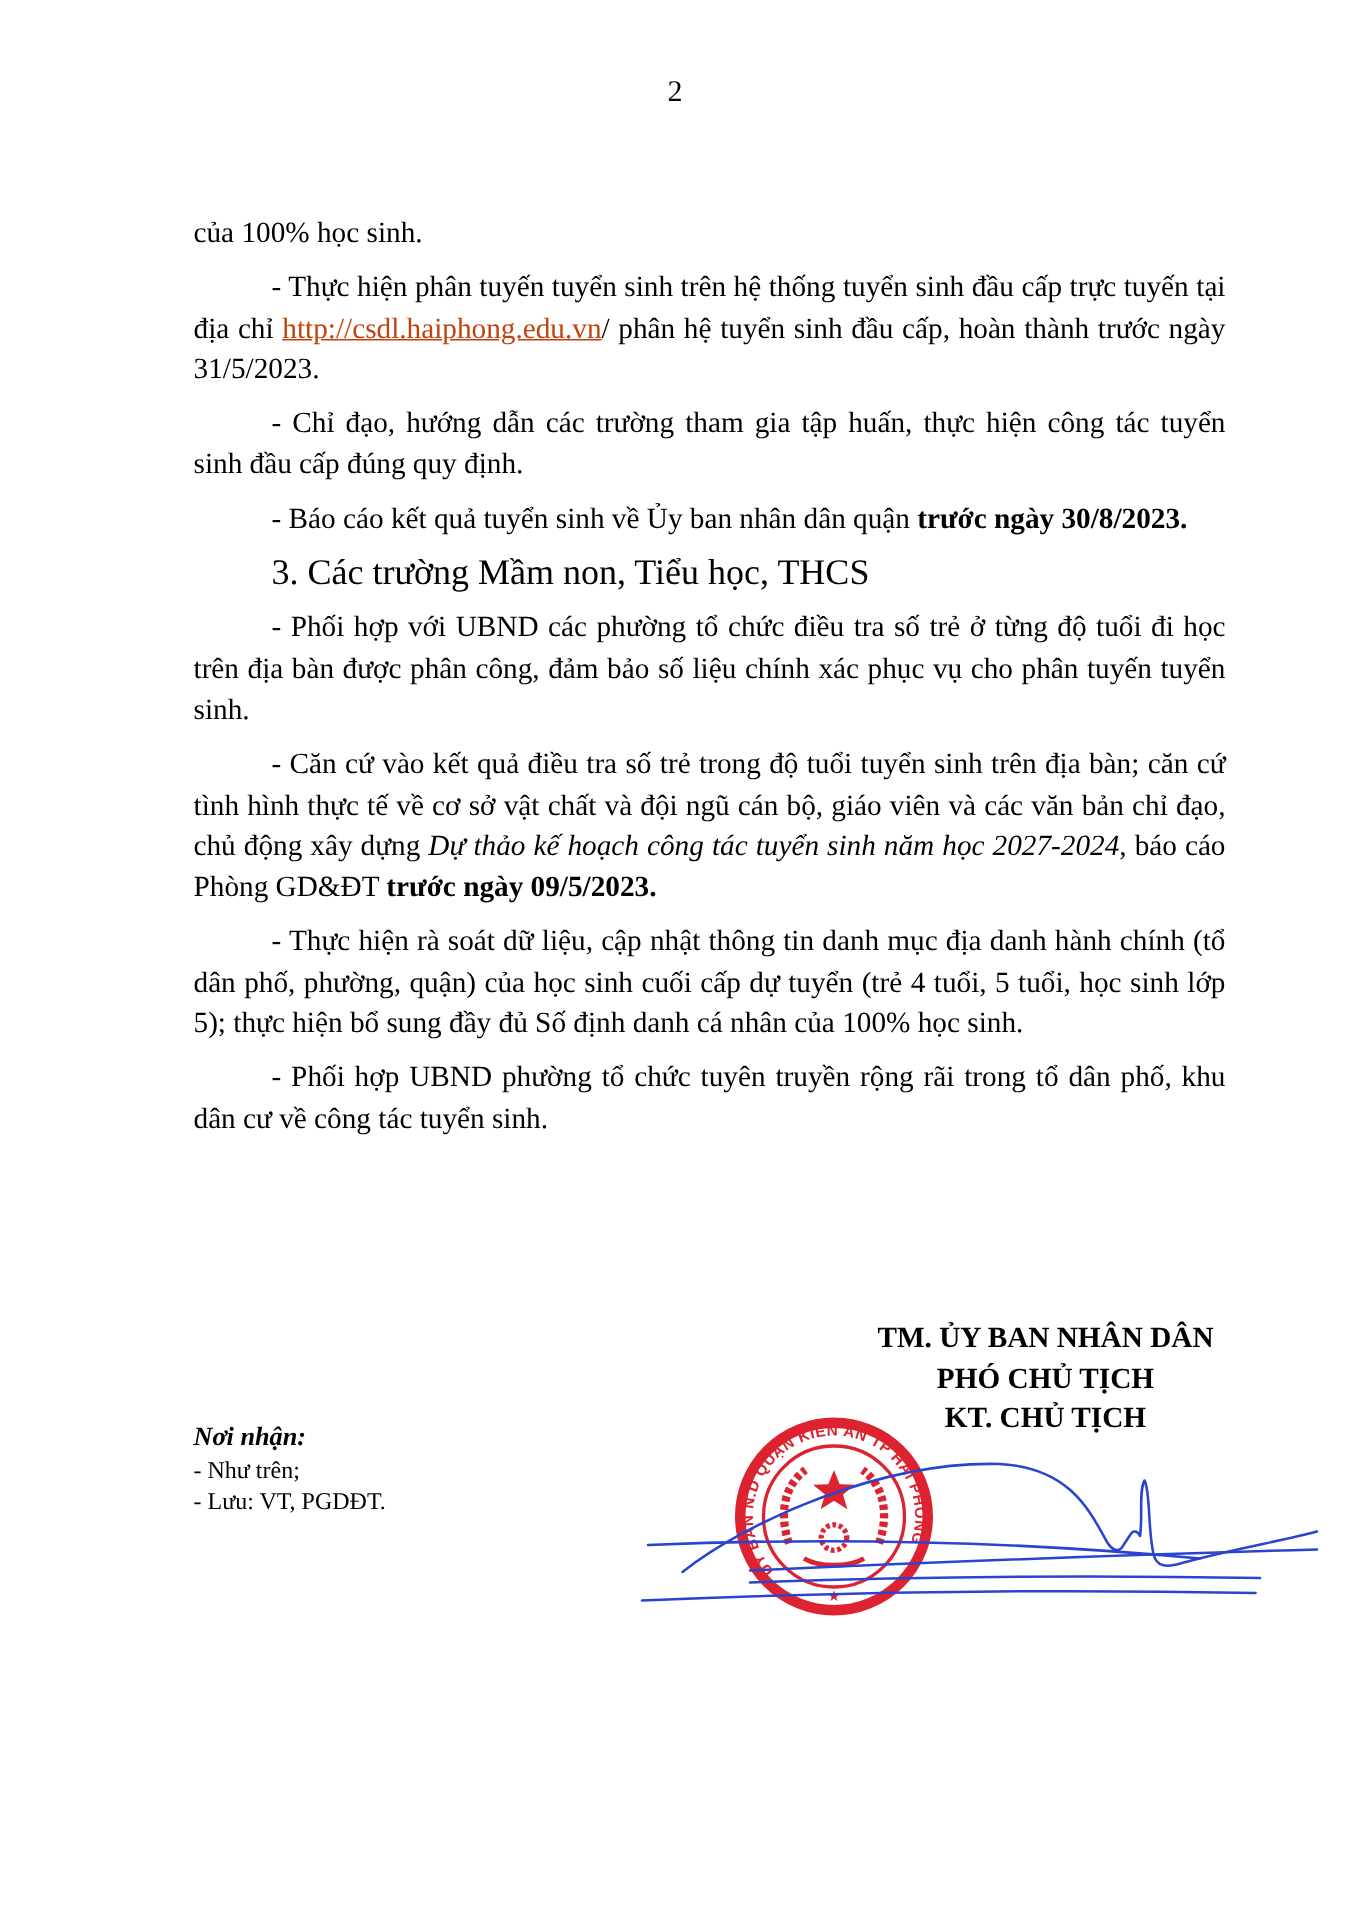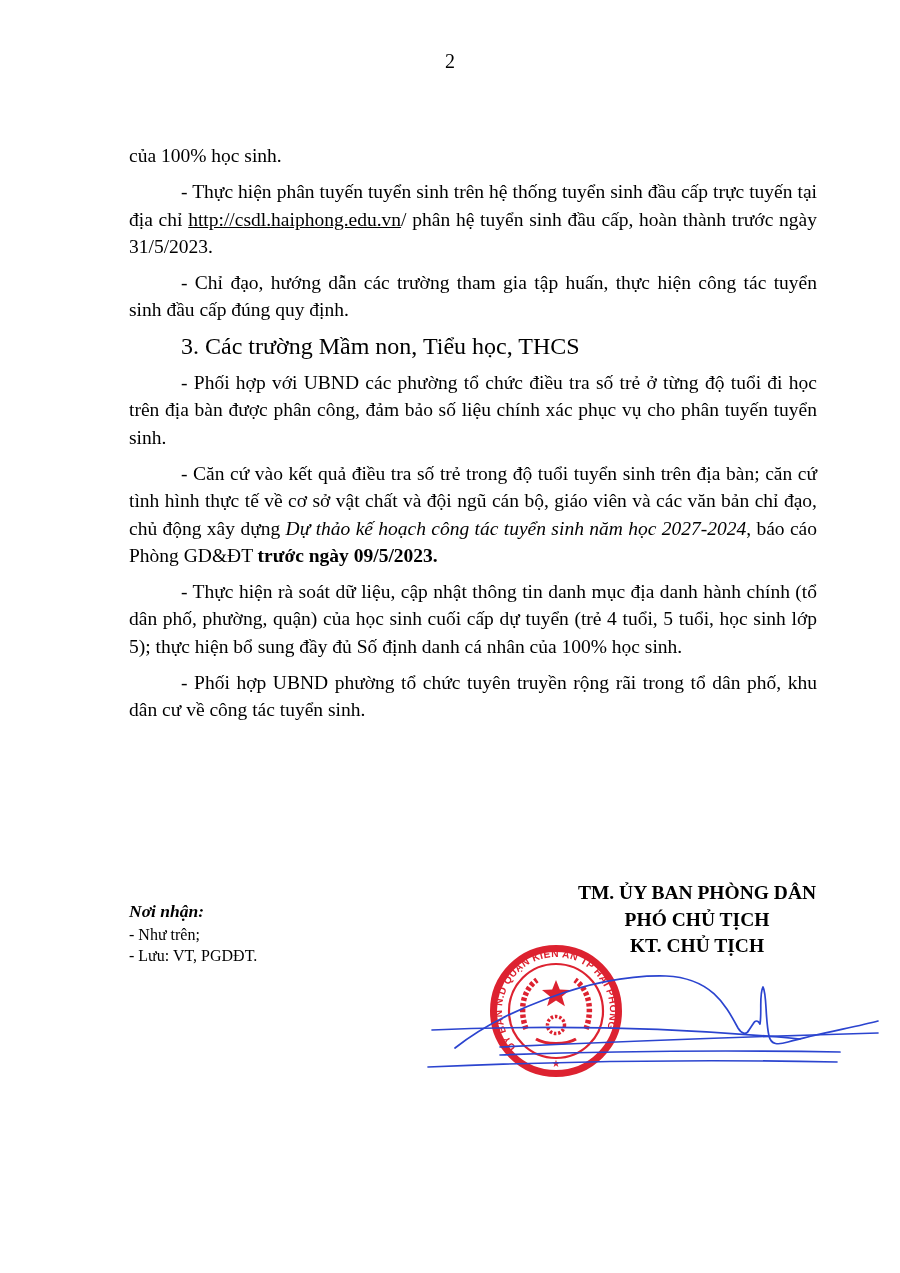--- a/index.html
+++ b/index.html
@@ -34,32 +34,33 @@
   .para.continuation { text-indent: 0; }
   .heading {
     font-size: 24px;
     line-height: 27.3px;
     font-weight: normal;
     text-indent: 52px;
     margin: 0 0 9px 0;
   }
   .b { font-weight: bold; }
   .i { font-style: italic; }
-  a.doclink { color: #000000; text-decoration: underline; cursor: pointer; }
+  a.doclink { color: #c2410c; text-decoration: underline; cursor: pointer; }
   .recipients {
     position: absolute;
     left: 129px; top: 901px;
     font-size: 16px;
     line-height: 21px;
   }
   .recipients .title {
     font-size: 17.5px;
     font-weight: bold;
     font-style: italic;
     margin-bottom: 2px;
+    margin-top: 46px;
   }
   .sign-block {
     position: absolute;
     left: 548px; top: 880px; width: 298px;
     text-align: center;
     font-weight: bold;
     font-size: 19.5px;
     line-height: 26.5px;
   }
   .signer-name {
@@ -87,41 +88,42 @@
 
   <div class="pagenum">2</div>
 
   <div class="content">
     <p class="para continuation">của 100% học sinh.</p>
 
     <p class="para"><span>- Thực hiện phân tuyến tuyển sinh trên hệ thống tuyển sinh đầu cấp trực tuyến tại địa chỉ </span><a class="doclink">http://csdl.haiphong.edu.vn</a><span>/ phân hệ tuyển sinh đầu cấp, hoàn thành trước ngày 31/5/2023.</span></p>
 
     <p class="para">- Chỉ đạo, hướng dẫn các trường tham gia tập huấn, thực hiện công tác tuyển sinh đầu cấp đúng quy định.</p>
 
+    <p class="para"><span>- Báo cáo kết quả tuyển sinh về Ủy ban nhân dân quận </span><span class="b">trước ngày 30/8/2023.</span></p>
 
     <p class="heading">3. Các trường Mầm non, Tiểu học, THCS</p>
 
     <p class="para">- Phối hợp với UBND các phường tổ chức điều tra số trẻ ở từng độ tuổi đi học trên địa bàn được phân công, đảm bảo số liệu chính xác phục vụ cho phân tuyến tuyển sinh.</p>
 
     <p class="para"><span>- Căn cứ vào kết quả điều tra số trẻ trong độ tuổi tuyển sinh trên địa bàn; căn cứ tình hình thực tế về cơ sở vật chất và đội ngũ cán bộ, giáo viên và các văn bản chỉ đạo, chủ động xây dựng </span><span class="i">Dự thảo kế hoạch công tác tuyển sinh năm học 2027-2024</span><span>, báo cáo Phòng GD&amp;ĐT </span><span class="b">trước ngày 09/5/2023.</span></p>
 
     <p class="para">- Thực hiện rà soát dữ liệu, cập nhật thông tin danh mục địa danh hành chính (tổ dân phố, phường, quận) của học sinh cuối cấp dự tuyển (trẻ 4 tuổi, 5 tuổi, học sinh lớp 5); thực hiện bổ sung đầy đủ Số định danh cá nhân của 100% học sinh.</p>
 
     <p class="para">- Phối hợp UBND phường tổ chức tuyên truyền rộng rãi trong tổ dân phố, khu dân cư về công tác tuyển sinh.</p>
 
   </div>
 
   <div class="recipients">
     <div class="title">Nơi nhận:</div>
     <div>- Như trên;</div>
     <div>- Lưu: VT, PGDĐT.</div>
   </div>
 
   <div class="sign-block">
-    <div>TM. ỦY BAN PHÒNG DÂN</div>
+    <div>TM. ỦY BAN NHÂN DÂN</div>
     <div>PHÓ CHỦ TỊCH</div>
     <div>KT. CHỦ TỊCH</div>
   </div>
 
   <svg class="seal" viewBox="0 0 136 136">
     <g fill="none" stroke="#dd2230">
       <circle cx="68" cy="68" r="62.5" stroke-width="7"></circle>
       <circle cx="68" cy="68" r="47" stroke-width="2.2"></circle>
       <path id="sealTextPath" d="M 29.8 106.2 A 54 54 0 1 1 106.2 106.2" stroke="none"></path>
       <path d="M 38,86 C 31,66 35,47 49,37" stroke-width="5.5" stroke-dasharray="3.5 2.2"></path>

